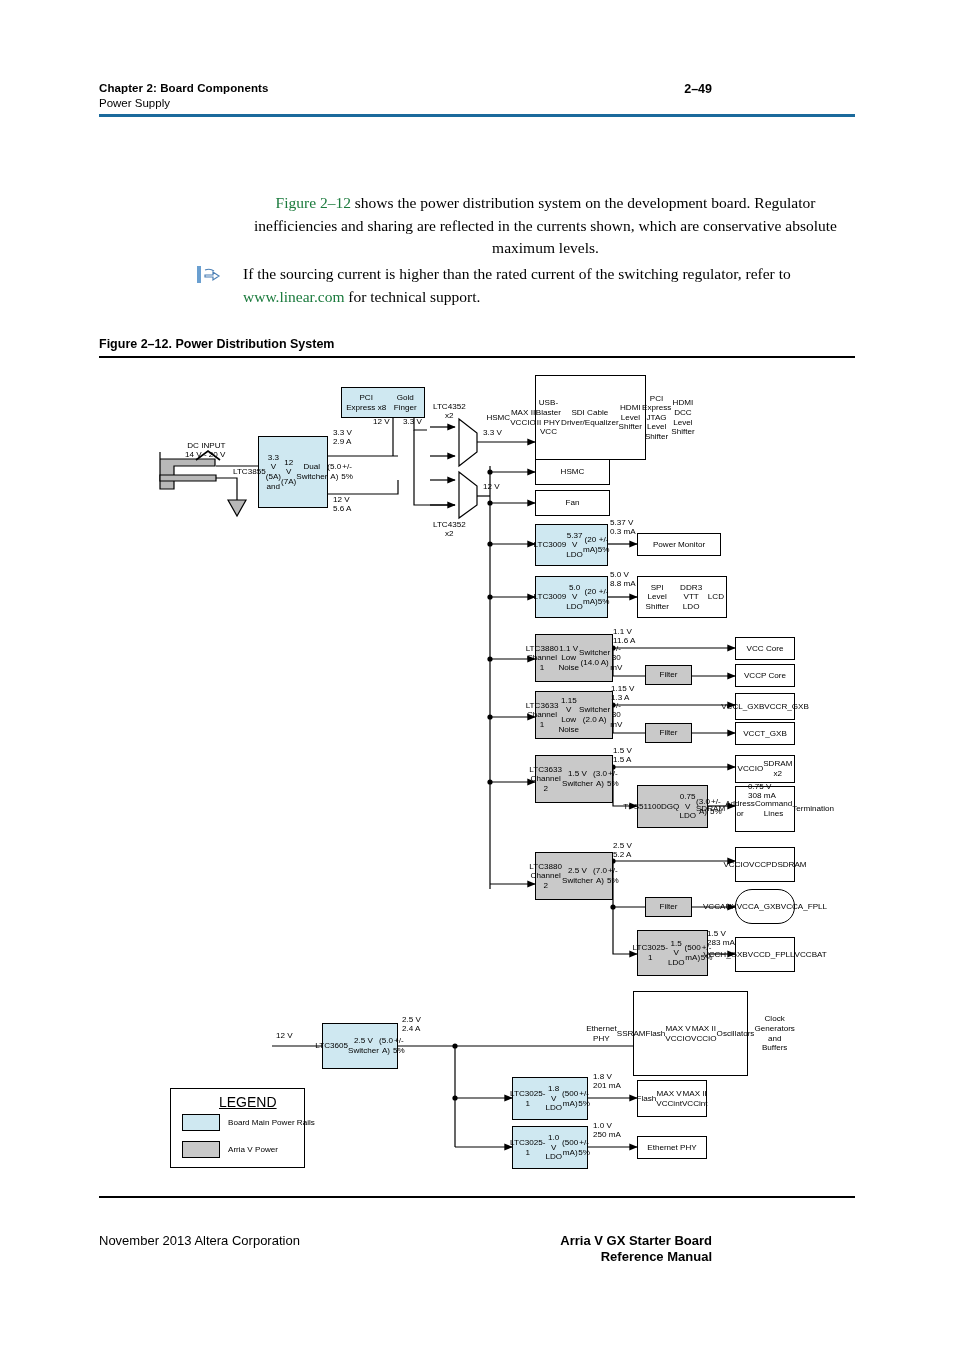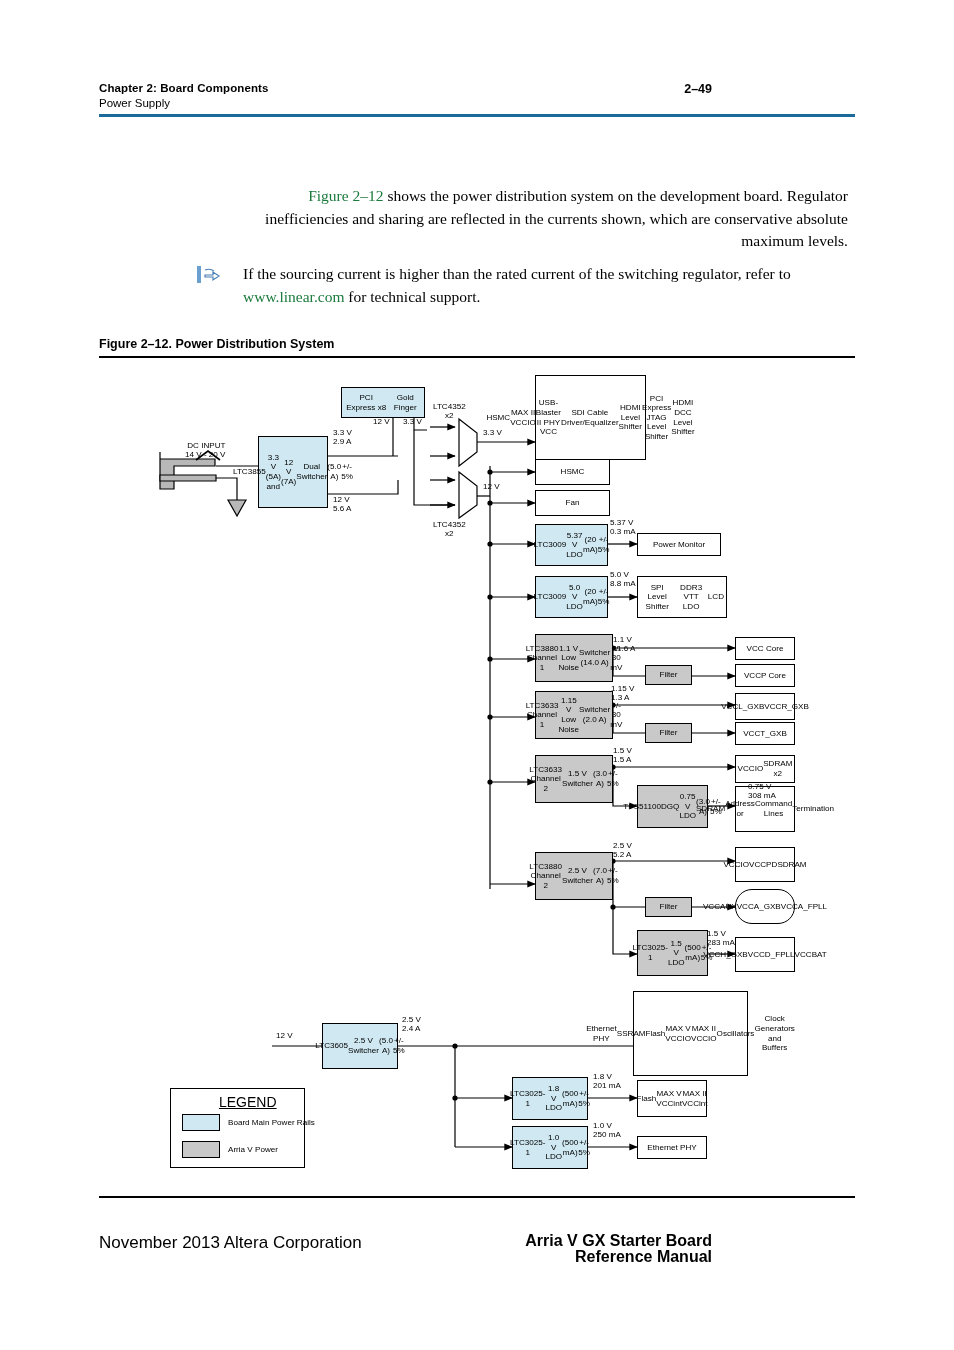--- a/index.html
+++ b/index.html
@@ -17,37 +17,37 @@
   .hdr-left{position:absolute;left:99px;top:82px;font-family:"Liberation Sans",sans-serif;}
   .hdr-chapter{font-size:11.5px;font-weight:bold;letter-spacing:.1px;}
   .hdr-sub{font-size:11.5px;margin-top:3px;}
   .hdr-page{position:absolute;right:99px;top:82px;font-family:"Liberation Sans",sans-serif;
             font-size:12.5px;font-weight:bold;}
   .hdr-rule{position:absolute;left:99px;top:114px;width:756px;height:3px;background:#1b6a9c;}
 
   
   .h1{position:absolute;left:161px;top:145px;font-family:"Liberation Sans",sans-serif;
       font-size:22px;font-weight:bold;letter-spacing:-.2px;}
-  .body-para{position:absolute;left:243px;top:185px;width:605px;
-      font-size:15.5px;line-height:22.5px;text-align:right;}
+  .body-para{position:absolute;left:243px;top:192px;width:605px;
+      font-size:15.5px;line-height:22.5px;text-align:center;}
   .green{color:#1a7a3c;}
   .note{position:absolute;left:243px;top:263px;width:613px;
       font-size:15.5px;line-height:22.5px;}
   .note-icon{position:absolute;left:196px;top:265px;width:34px;height:20px;}
 
   
   .fig-cap{position:absolute;left:99px;top:337px;font-family:"Liberation Sans",sans-serif;
       font-size:12.5px;font-weight:bold;}
   .fig-rule{position:absolute;left:99px;top:356px;width:756px;height:1.5px;background:#000;}
   .fig-rule-bottom{position:absolute;left:99px;top:1196px;width:756px;height:1.5px;background:#000;}
 
   
-  .ft-left{position:absolute;left:99px;top:1233px;font-family:"Liberation Sans",sans-serif;font-size:17px;}
+  .ft-left{position:absolute;left:99px;top:1233px;font-family:"Liberation Sans",sans-serif;font-size:13px;}
   .ft-right{position:absolute;right:99px;top:1233px;text-align:right;
-            font-family:"Liberation Sans",sans-serif;font-size:16px;font-weight:bold;line-height:16px;}
+            font-family:"Liberation Sans",sans-serif;font-size:13px;font-weight:bold;line-height:16px;}
 
   
   #diagram{position:absolute;left:0;top:0;width:954px;height:1350px;}
   .dgbox{position:absolute;box-sizing:border-box;border:1.2px solid #000;
         font-family:"Liberation Sans",sans-serif;font-size:8.1px;line-height:9.6px;
         display:flex;align-items:center;justify-content:center;text-align:center;
         background:#fff;padding:1px 2px;}
   .blue{background:#cfe8f1;}
   .gray{background:#c9c9c9;}
   .plain{background:#fff;}
@@ -367,21 +367,21 @@
   <div class="lbl" style="left:483px;top:483px;">12 V</div>
 
   <div class="lbl" style="left:610px;top:519px;">
       <div>5.37 V</div>
       <div>0.3 mA</div>
     </div>
   <div class="lbl" style="left:610px;top:571px;">
       <div>5.0 V</div>
       <div>8.8 mA</div>
     </div>
-  <div class="lbl" style="left:613px;top:628px;margin-top:8px;">
+  <div class="lbl" style="left:613px;top:628px;">
       <div>1.1 V</div>
       <div>11.6 A</div>
     </div>
   <div class="lbl" style="left:611px;top:685px;">
       <div>1.15 V</div>
       <div>1.3 A</div>
     </div>
   <div class="lbl" style="left:613px;top:747px;">
       <div>1.5 V</div>
       <div>1.5 A</div>

